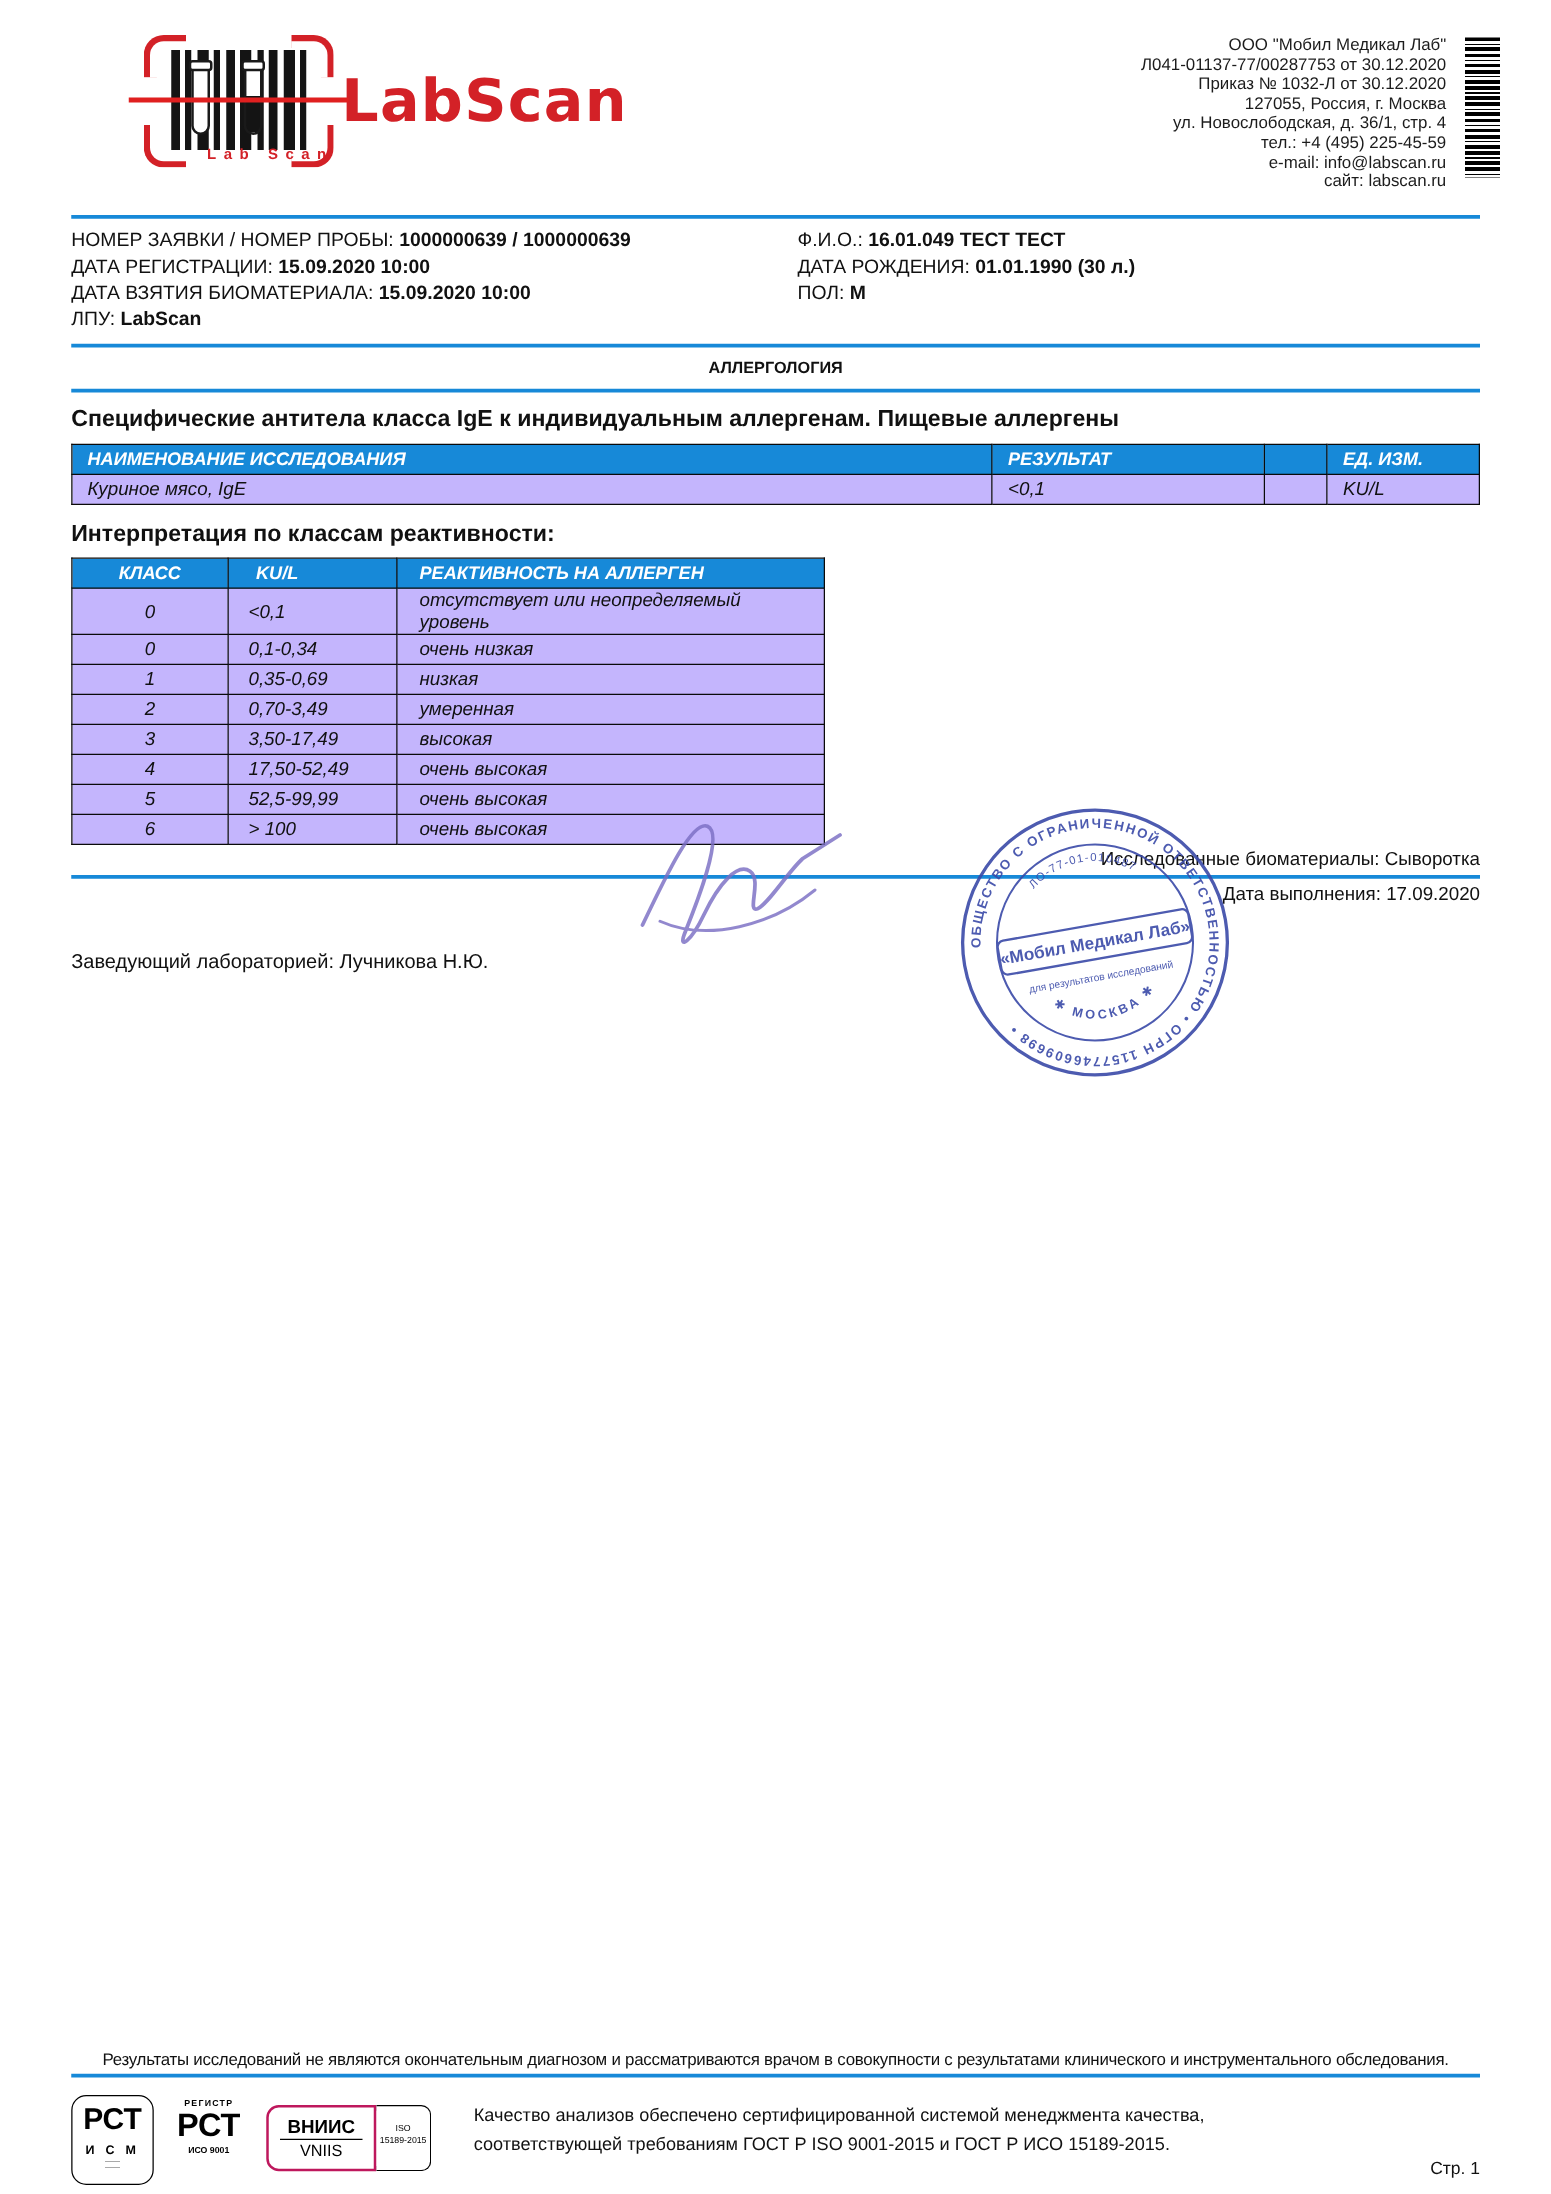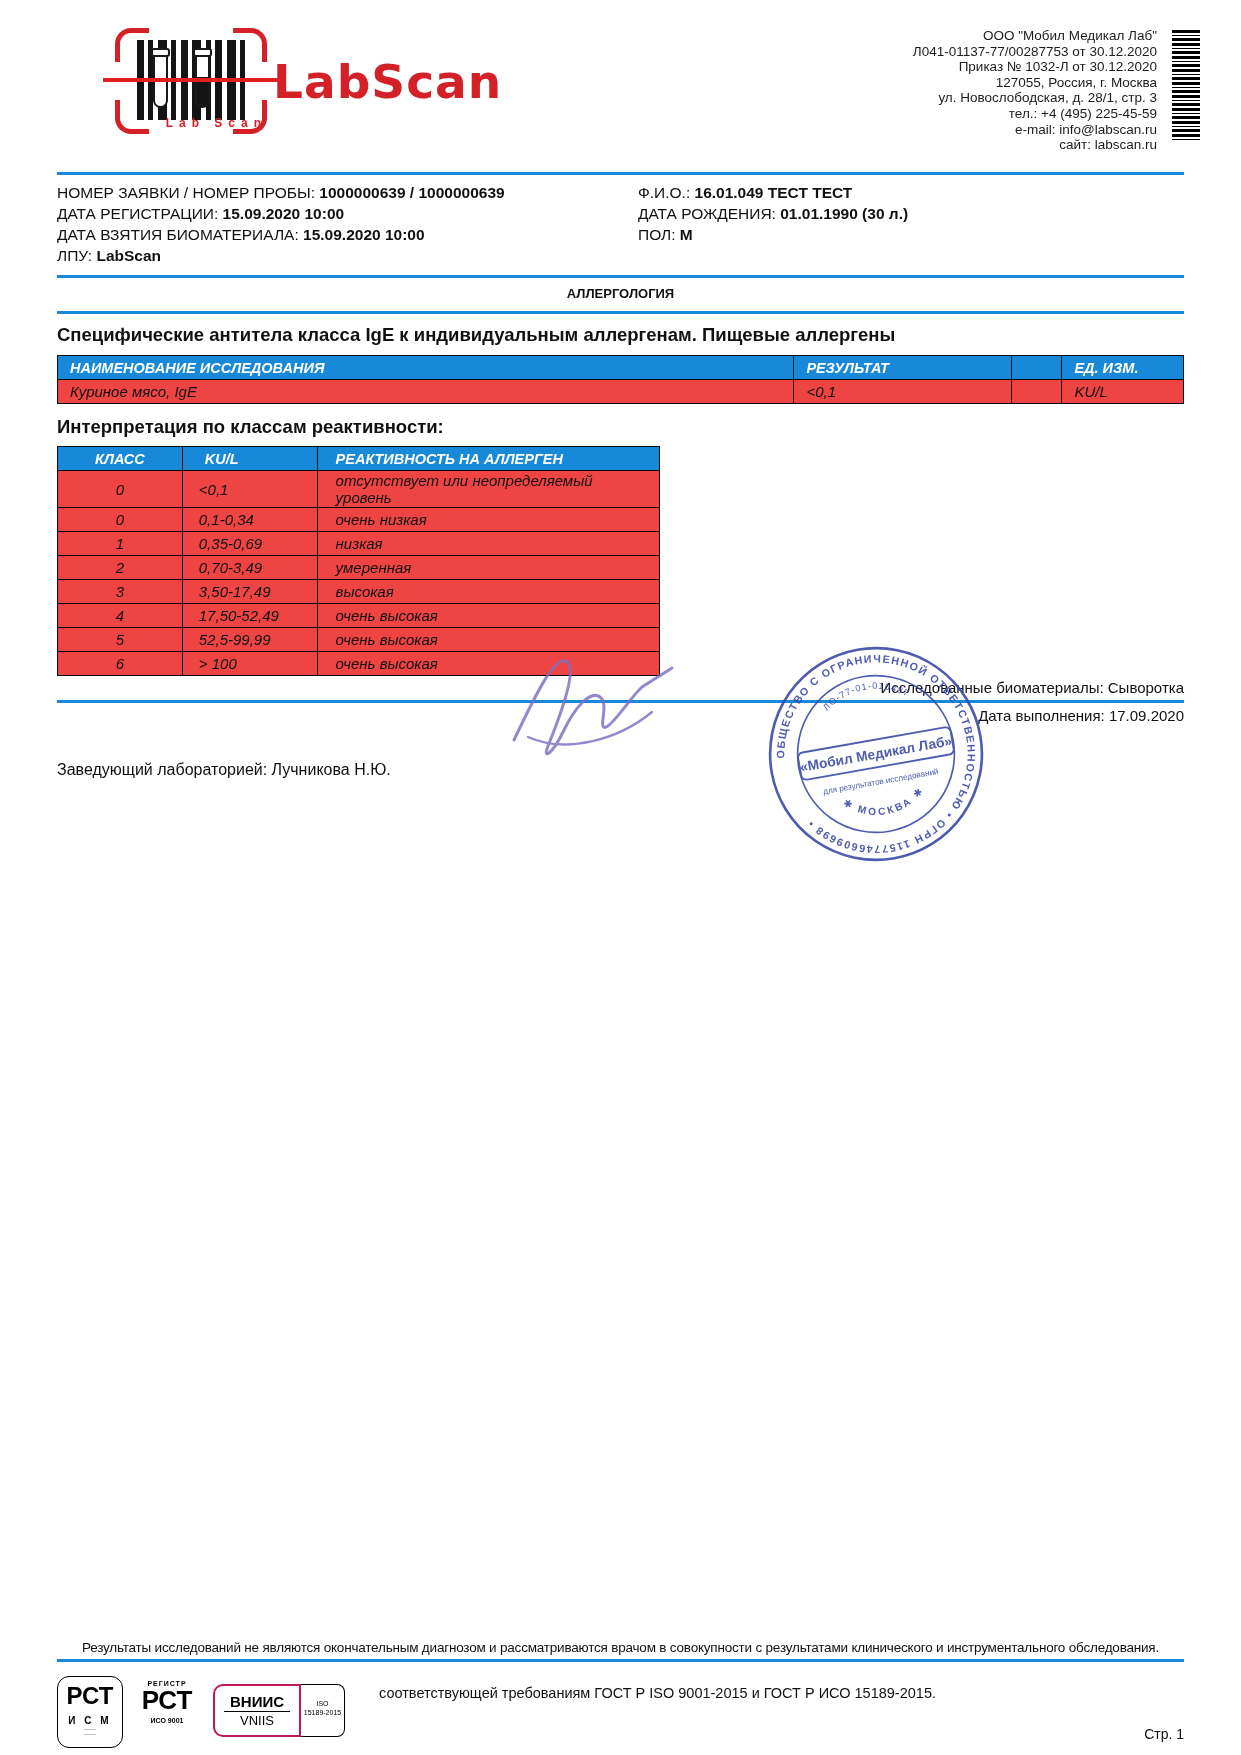--- a/index.html
+++ b/index.html
@@ -40,21 +40,21 @@
   .patient b { font-weight:bold; }
 
   .doc-title { text-align:center; font-size:13px; font-weight:bold; margin-top:8px; }
   .subtitle { font-size:18.5px; font-weight:bold; margin-top:10px; }
   .interp-heading { font-size:18.5px; font-weight:bold; margin-top:12px; }
 
   
   table { border-collapse:collapse;font-style:italic; }
   .res-table { width:100%; margin-top:9px; }
   .res-table th, .interp-table th { background:#1789d8; color:#fff; font-size:14.5px; font-weight:bold; text-align:left; padding:3px 12px; border:1px solid #0a0a0a; height:24px; }
-  .res-table td, .interp-table td { font-size:15px; padding:1px 12px; border:1px solid #0a0a0a; height:24px; background:#ef4444; }
+  .res-table td, .interp-table td { font-size:15px; padding:1px 12px; border:1px solid #0a0a0a; height:24px; background:#c4b5fd; }
   .interp-table { width:603px; margin-top:8px; }
   .interp-table .c-class { text-align:center; padding:1px 4px; }
   .interp-table th.c-class { }
   .interp-table .c-range { padding-left:16px; }
   .interp-table th.c-range { padding-left:22px; }
   .interp-table .c-react { padding-left:18px; }
 
   .meta-right { text-align:right; font-size:15px; line-height:18px; }
   .biomat { margin-top:3px; }
   .rule-meta { margin-top:3px; }
@@ -117,21 +117,21 @@
           <i class="scanline"></i>
           <div class="logo-sub">Lab Scan</div>
         </div>
         <div class="logo-text">LabScan</div>
       </div>
       <div class="company">
         <div>ООО "Мобил Медикал Лаб"</div>
         <div>Л041-01137-77/00287753 от 30.12.2020</div>
         <div>Приказ № 1032-Л от 30.12.2020</div>
         <div>127055, Россия, г. Москва</div>
-        <div>ул. Новослободская, д. 28/1, стр. 3</div>
+        <div>ул. Новослободская, д. 36/1, стр. 4</div>
         <div>тел.: +4 (495) 225-45-59</div>
         <div>e-mail: info@labscan.ru</div>
         <div>сайт: labscan.ru</div>
       </div>
       <div class="vbarcode"></div>
     </div>
 
     <div class="rule-blue" style="margin-top:14px"></div>
 
     <div class="patient">
@@ -290,19 +290,20 @@
         <div class="vniis-box">
           <div><span class="ru">ВНИИС</span></div>
           <div class="en">VNIIS</div>
         </div>
         <div class="iso-box">
           <div>ISO</div>
           <div>15189-2015</div>
         </div>
       </div>
       <div class="quality">
+        <div>Качество анализов обеспечено сертифицированной системой менеджмента качества,</div>
         <div>соответствующей требованиям ГОСТ Р ISO 9001-2015 и ГОСТ Р ИСО 15189-2015.</div>
       </div>
     </div>
   </div>
 
   <div class="pagenum">Стр. 1</div>
 </div>
 
 </body></html>

